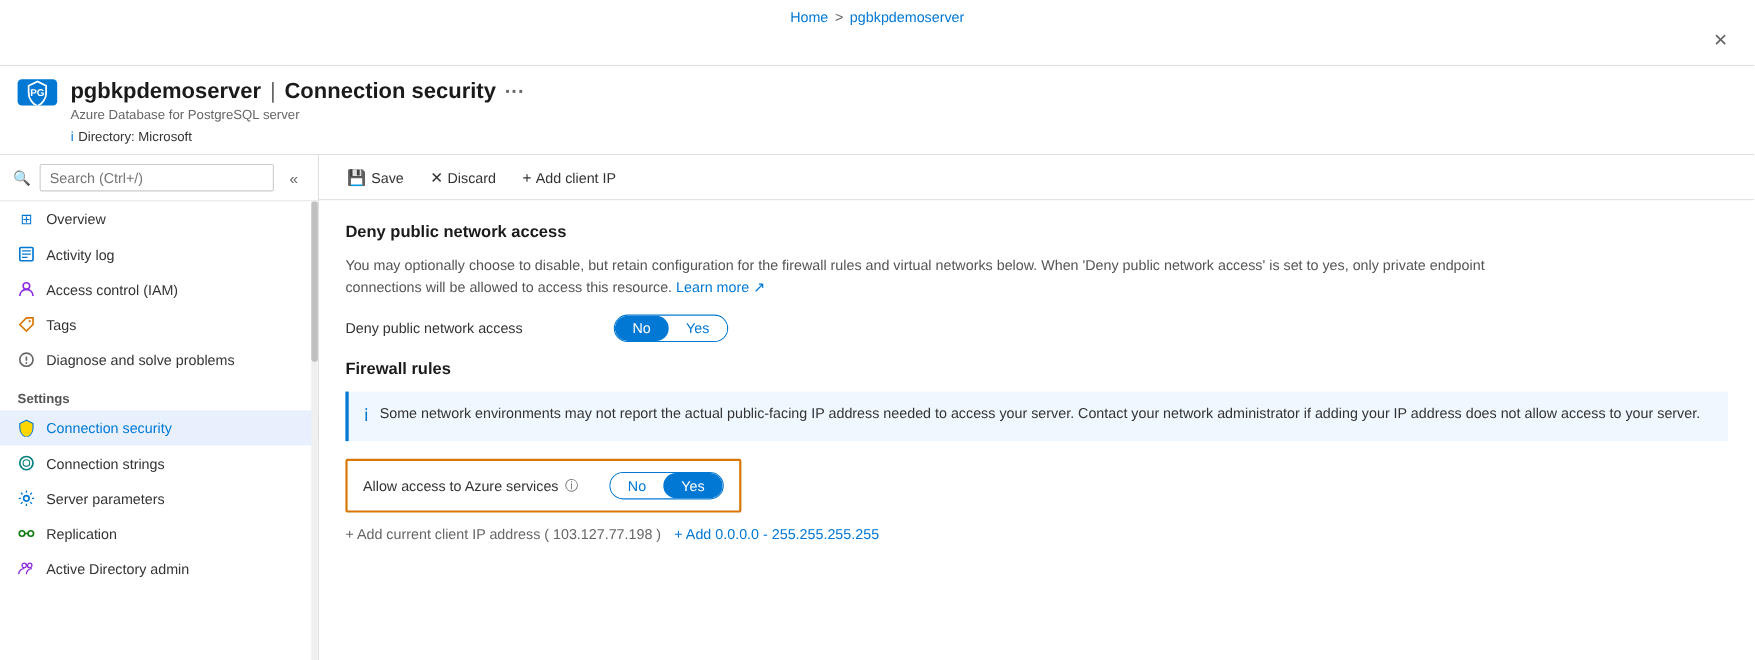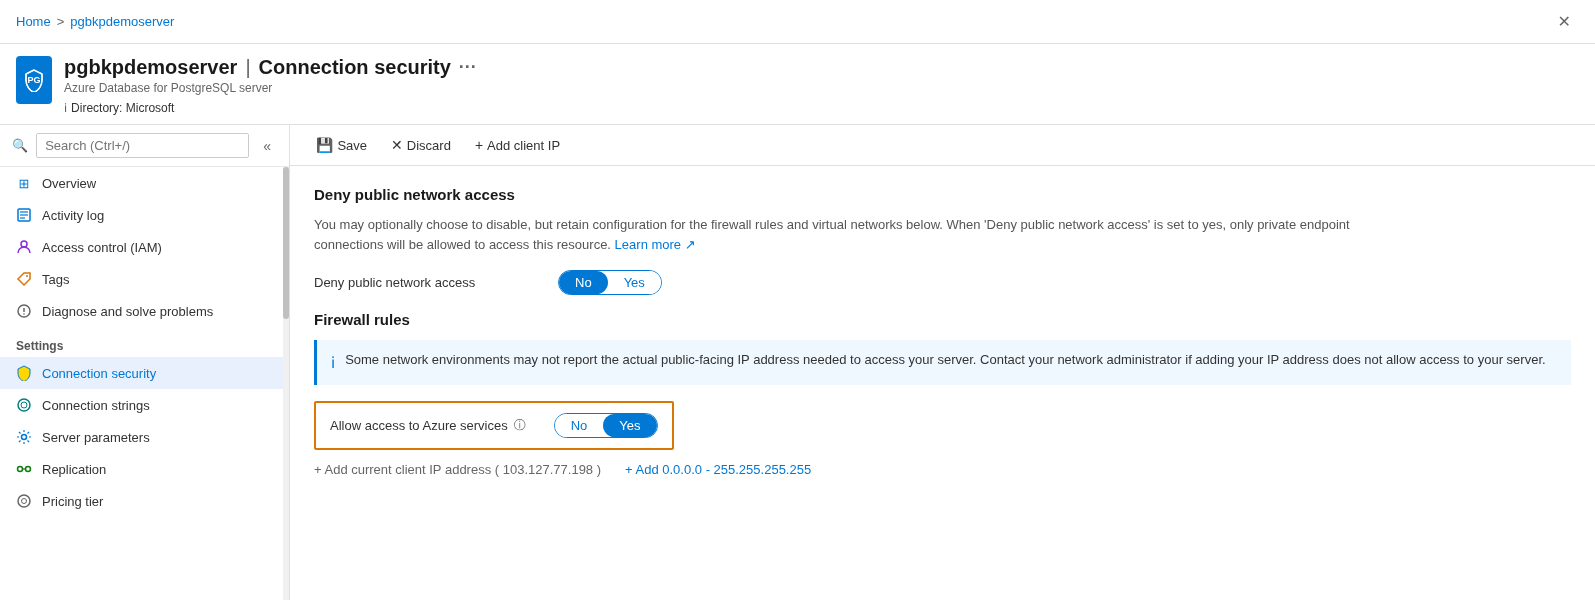--- a/index.html
+++ b/index.html
@@ -1,30 +1,30 @@
 <!DOCTYPE html>
 <html><head>
   <meta charset="utf-8">
   <style>
     * { box-sizing: border-box; margin: 0; padding: 0; }
     body { font-family: 'Segoe UI', sans-serif; font-size: 13px; color: #333; background: #fff; overflow: hidden; }
     
     .app-container { display: flex; flex-direction: column; height: 600px; width: 1595px; }
     
     
-    .top-bar { display: flex; align-items: center; padding: 8px 16px; border-bottom: 1px solid #e0e0e0; background: #fff; min-height: 36px; }
+    .top-bar { display: flex; align-items: center; padding: 8px 16px; border-bottom: 1px solid #e0e0e0; background: #fff; min-height: 36px; flex-direction: column; }
     .breadcrumb { display: flex; align-items: center; gap: 6px; font-size: 13px; }
     .breadcrumb-home { color: #0078d4; cursor: pointer; }
     .breadcrumb-sep { color: #666; }
     .breadcrumb-current { color: #0078d4; cursor: pointer; }
     .close-btn { margin-left: auto; cursor: pointer; font-size: 16px; color: #666; background: none; border: none; padding: 4px 8px; }
     
     
     .resource-header { display: flex; align-items: flex-start; padding: 12px 16px 8px 16px; border-bottom: 1px solid #e0e0e0; background: #fff; }
-    .resource-icon { width: 36px; height: 48px; margin-right: 12px; background: #0078d4; border-radius: 4px; display: flex; align-items: center; justify-content: center; color: #fff; font-size: 18px; flex-shrink: 0; }
+    .resource-icon { width: 36px; height: 24px; margin-right: 12px; background: #0078d4; border-radius: 4px; display: flex; align-items: center; justify-content: center; color: #fff; font-size: 18px; flex-shrink: 0; }
     .resource-icon svg { width: 24px; height: 24px; }
     .resource-title-group { flex: 1; }
     .resource-title { font-size: 20px; font-weight: 600; color: #1a1a1a; display: flex; align-items: center; gap: 8px; }
     .resource-title-divider { color: #666; font-weight: 300; }
     .resource-subtitle { font-size: 12px; color: #666; margin-top: 2px; }
     .resource-ellipsis { cursor: pointer; color: #666; font-size: 18px; display: flex; align-items: center; }
     .directory-info { display: flex; align-items: center; gap: 4px; font-size: 12px; color: #333; margin-top: 4px; }
     .directory-icon { color: #0078d4; }
     
     
@@ -66,21 +66,21 @@
     
     
     .firewall-section { margin-top: 8px; }
     .info-box { background: #f0f8ff; border-left: 3px solid #0078d4; padding: 10px 14px; margin-bottom: 16px; display: flex; gap: 10px; align-items: flex-start; font-size: 13px; color: #333; line-height: 1.5; }
     .info-box .info-icon { color: #0078d4; font-size: 16px; flex-shrink: 0; margin-top: 1px; }
     
     .allow-azure-box { border: 2px solid #d97706; border-radius: 2px; padding: 10px 14px; display: inline-flex; align-items: center; gap: 28px; margin-bottom: 12px; }
     .allow-label { font-size: 13px; color: #333; display: flex; align-items: center; gap: 6px; }
     .help-icon { color: #666; font-size: 12px; cursor: pointer; }
     
-    .add-ip-links { display: flex; gap: 24px; margin-bottom: 16px; font-size: 13px; }
+    .add-ip-links { display: flex; gap: 12px; margin-bottom: 16px; font-size: 13px; }
     .add-ip-link { color: #666; cursor: pointer; }
     .add-ip-link.blue-link { color: #0078d4; text-decoration: none; }
     
     
     .fw-table { width: 100%; border-collapse: collapse; }
     .fw-table th { text-align: left; font-size: 13px; font-weight: 600; color: #1a1a1a; padding: 8px 12px; border-bottom: 1px solid #e0e0e0; }
     
     
     .sidebar-nav::-webkit-scrollbar { width: 6px; }
     .sidebar-nav::-webkit-scrollbar-track { background: #f5f5f5; }
@@ -223,27 +223,29 @@
             <span class="nav-icon icon-green">
               <svg width="16" height="16" viewBox="0 0 16 16" fill="none">
                   <circle cx="4" cy="8" r="2.5" stroke="#107c10" stroke-width="1.5"></circle>
                   <circle cx="12" cy="8" r="2.5" stroke="#107c10" stroke-width="1.5"></circle>
                   <path d="M6.5 8h3" stroke="#107c10" stroke-width="1.2"></path>
                 </svg>
             </span>
             <span>Replication</span>
           </div>
           <div class="sidebar-nav-item">
-            <span class="nav-icon icon-gray">
-              <svg width="16" height="16" viewBox="0 0 16 16" fill="none">
-                  <circle cx="8" cy="8" r="6" stroke="#666" stroke-width="1.5"></circle>
-                  <circle cx="8" cy="8" r="2.5" stroke="#666" stroke-width="1"></circle>
-                </svg>
-            </span>
-            <span>Pricing tier</span>
+            <span class="nav-icon icon-purple">
+              <svg width="16" height="16" viewBox="0 0 16 16" fill="none">
+                  <circle cx="6" cy="5" r="2" stroke="#8a2be2" stroke-width="1.2"></circle>
+                  <circle cx="11" cy="5" r="2" stroke="#8a2be2" stroke-width="1.2"></circle>
+                  <path d="M1 13c0-2.8 2.2-5 5-5" stroke="#8a2be2" stroke-width="1.2"></path>
+                  <path d="M8 13c0-2.8 2.2-5 5-5" stroke="#8a2be2" stroke-width="1.2"></path>
+                </svg>
+            </span>
+            <span>Active Directory admin</span>
           </div>
         </div>
         <div class="nav-scroll-track">
           <div class="nav-scroll-thumb"></div>
         </div>
       </div>
     </div>
 
     <div class="content-area">
 

